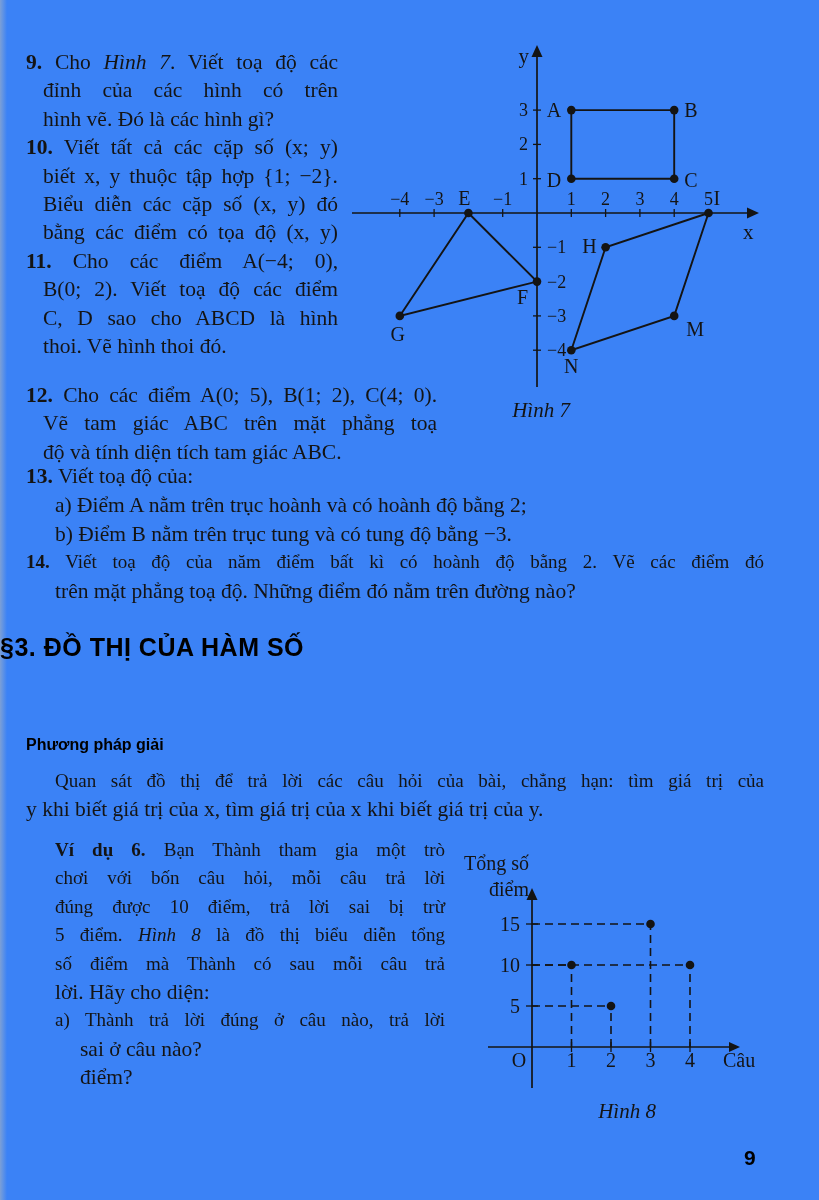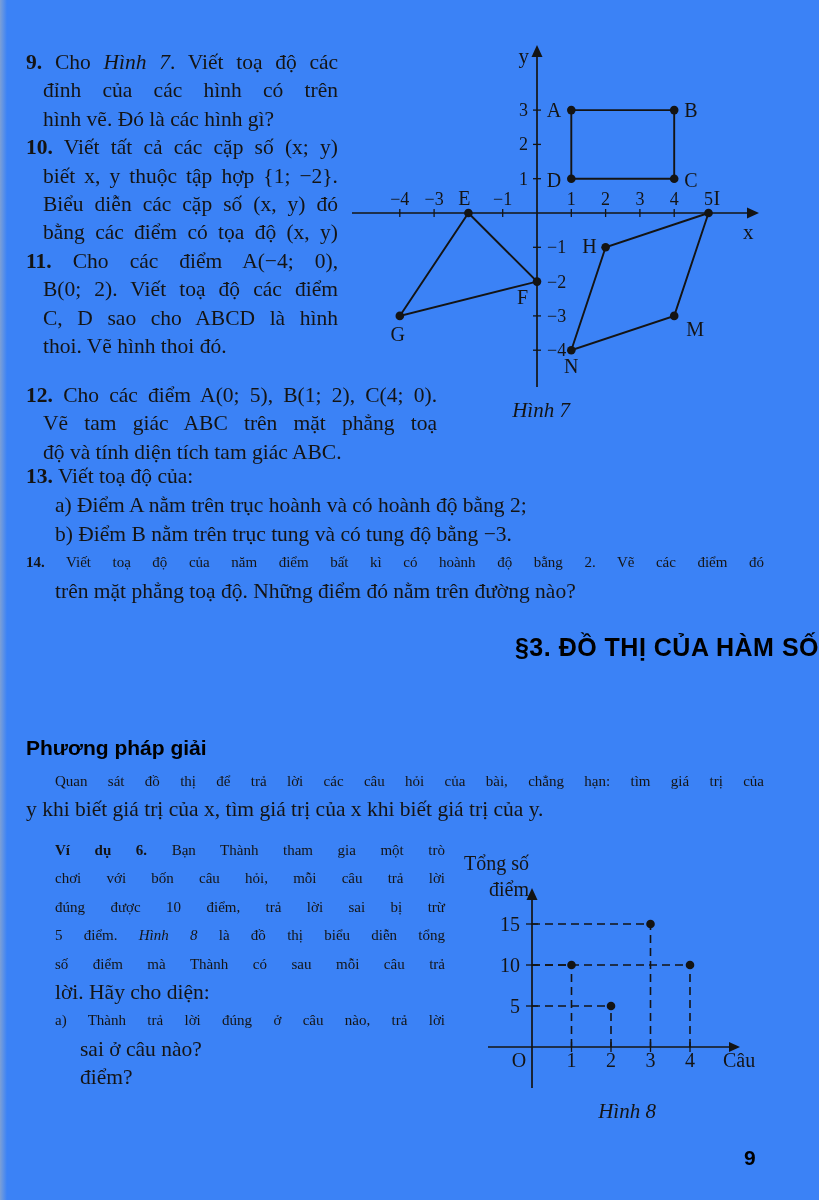--- a/index.html
+++ b/index.html
@@ -3,29 +3,29 @@
 <meta charset="utf-8">
 <style>
   *{box-sizing:border-box;margin:0;padding:0}
   html,body{background:#ffffff}
   .page{position:relative;width:819px;height:1200px;background:#3b82f6;overflow:hidden;
         font-family:"Liberation Serif",serif;color:#141414}
   .page::before{content:'';position:absolute;left:0;top:0;width:7px;height:100%;
         background:linear-gradient(90deg,#bdbdb6,rgba(255,255,255,0));opacity:.5;pointer-events:none}
   .abs{position:absolute}
   .ln{font-size:21.5px;line-height:28.4px;white-space:nowrap}
-  .lnw{font-size:15px;line-height:28.4px}
+  .lnw{font-size:19px;line-height:28.4px}
   .j{white-space:normal;text-align:justify;text-align-last:justify}
   .ind{padding-left:17px}
   .ind2{padding-left:25px}
   .num{font-weight:bold}
   .sans{font-family:"Liberation Sans",sans-serif;font-weight:bold;color:#000}
-  .title{width:100%;text-align:right;font-size:25px;letter-spacing:.5px}
+  .title{width:100%;text-align:left;font-size:25px;letter-spacing:.5px}
   .dang{font-size:21.5px}
-  .method{font-size:21px}
+  .method{font-size:16px}
   .pgnum{font-size:21px}
   svg text{font-family:"Liberation Serif",serif}
 </style>
 </head>
 <body>
 
 <div class="page">
 
   <div class="abs" style="left:26px;top:48px;width:312px">
     <div class="ln j"><b class="num">9.</b> <span>Cho</span> <i>Hình 7</i><span>. Viết toạ độ các</span></div>

